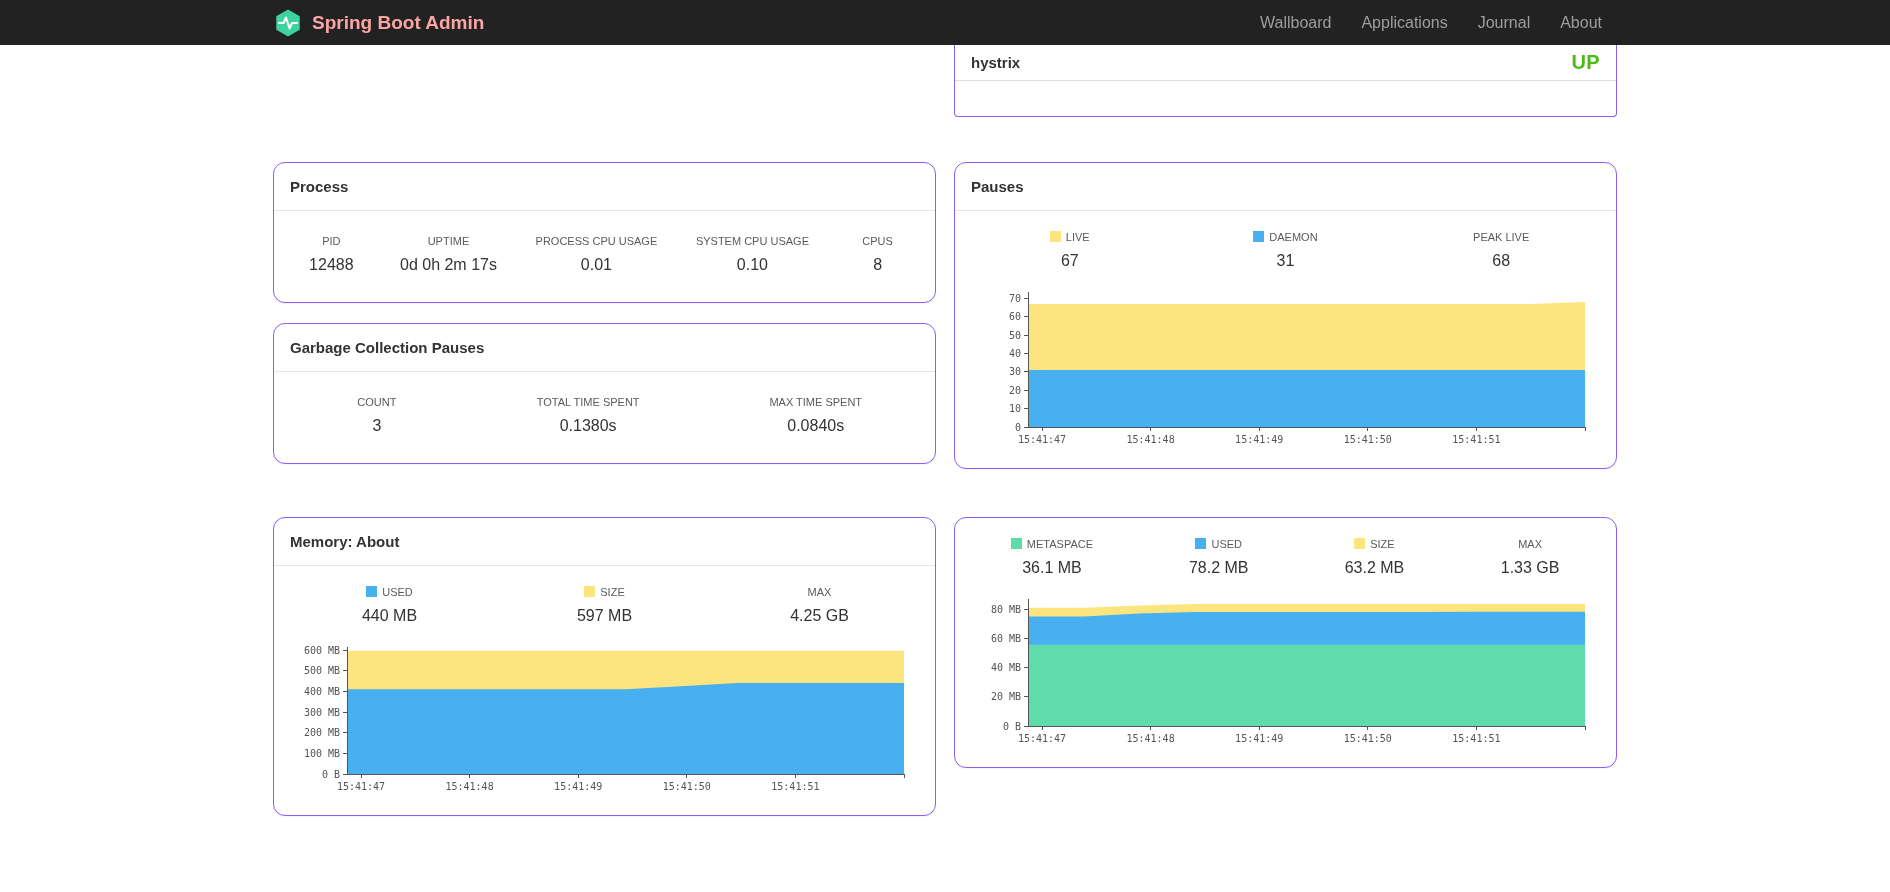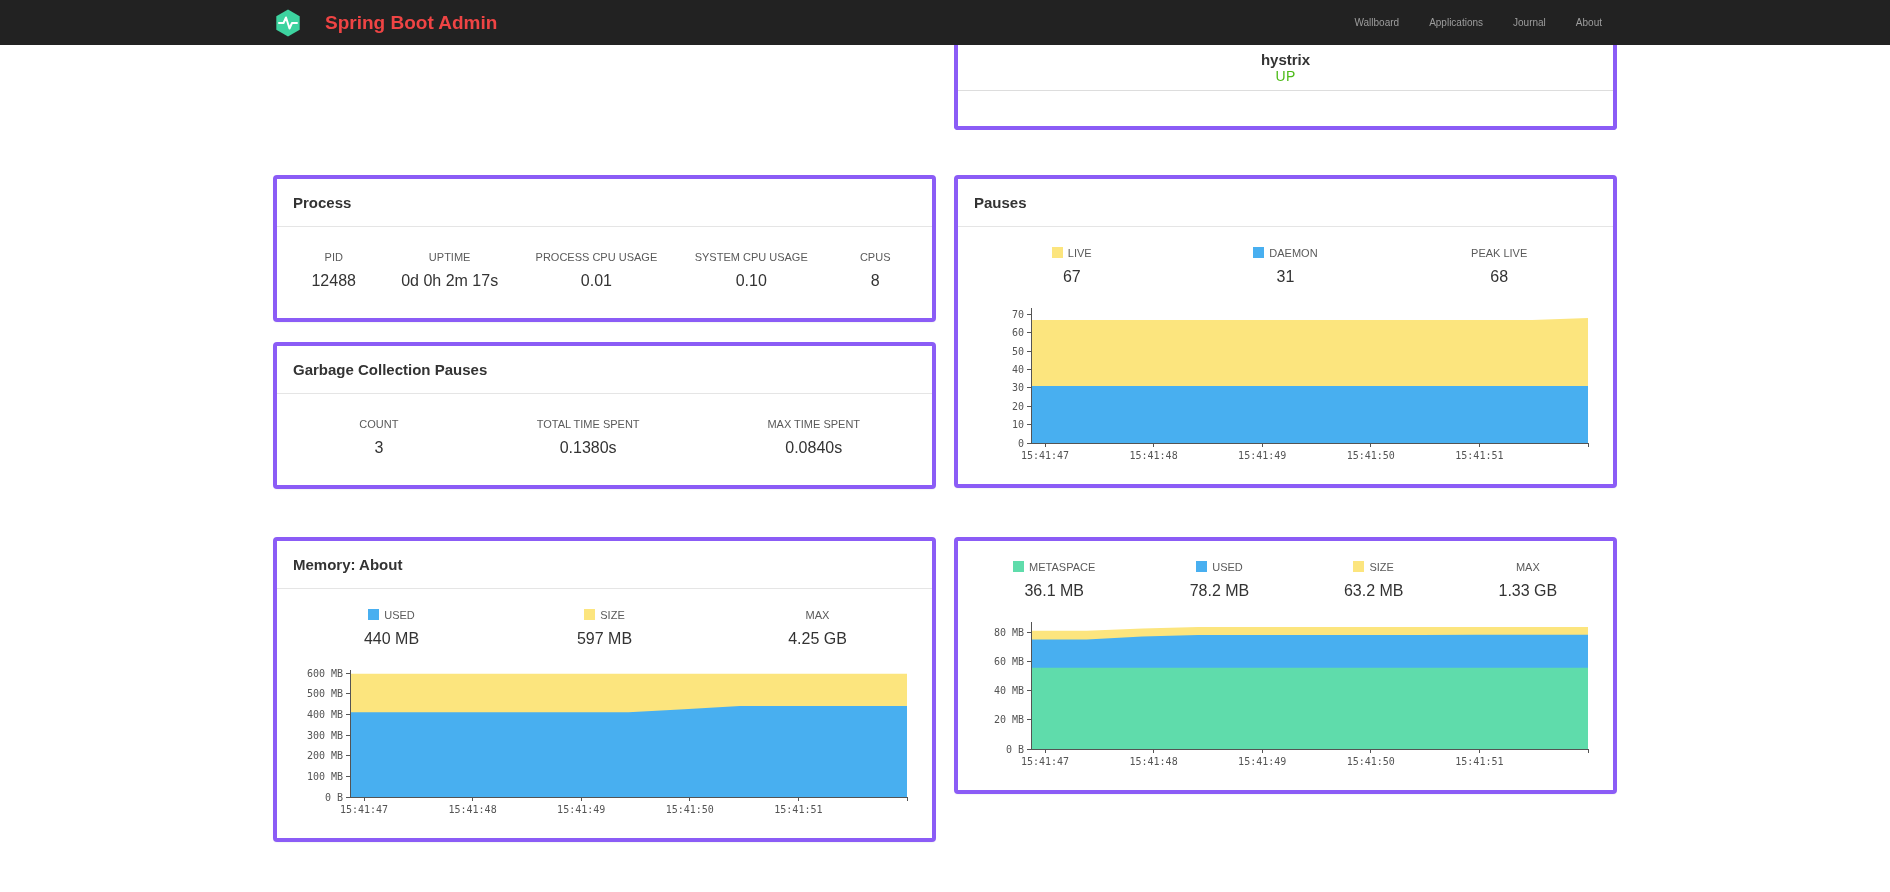--- a/index.html
+++ b/index.html
@@ -9,48 +9,48 @@
     background: #ffffff; color: #333;
     font-family: "Liberation Sans", sans-serif;
   }
   
   .navbar { height: 45px; background: #222; }
   .nav-inner {
     width: 1344px; margin: 0 auto; height: 100%;
     display: flex; align-items: center; justify-content: space-between;
   }
   .brand {
-    display: flex; align-items: center; gap: 22px;
-    color: #ef4444; font-size: 19px; font-weight: 700;
+    display: flex; align-items: center; gap: 9px;
+    color: #fca5a5; font-size: 19px; font-weight: 700;
     text-decoration: none; cursor: pointer; white-space: nowrap;
   }
   .nav-links { display: flex; align-items: center; height: 100%; }
   .nav-links a {
-    color: #9d9d9d; font-size: 10px; padding: 0 15px; line-height: 45px;
+    color: #9d9d9d; font-size: 16px; padding: 0 15px; line-height: 45px;
     text-decoration: none; cursor: pointer; white-space: nowrap;
   }
   
   .container { width: 1344px; margin: 0 auto; }
   .row { display: flex; gap: 18px; }
   .col { flex: 1 1 0; min-width: 0; }
   .row-top { margin-bottom: 45px; }
   .row-mid { margin-bottom: 48px; }
   
   .panel {
-    background: #fff; border: 4px solid #8b5cf6; border-radius: 4px;
+    background: #fff; border: 1px solid #8b5cf6; border-radius: 12px;
     box-shadow: 0 1px 1px rgba(0,0,0,0.04);
   }
   .panel + .panel { margin-top: 20px; }
   .panel-cut { border-top: none; border-radius: 0 0 4px 4px; box-shadow: none; }
   .service-row {
     display: flex; justify-content: space-between; align-items: center;
-    padding: 6px 16px; border-bottom: 1px solid #ddd; cursor: pointer; flex-direction: column;
+    padding: 6px 16px; border-bottom: 1px solid #ddd; cursor: pointer;
   }
   .service-name { font-weight: 700; font-size: 15px; color: #333; }
-  .service-status { font-weight: 400; font-size: 14px; letter-spacing: 0.3px; }
+  .service-status { font-weight: 700; font-size: 20px; letter-spacing: 0.3px; }
   .panel-spacer { height: 35px; }
   .panel-heading {
     padding: 15px 16px; font-size: 15px; font-weight: 700; color: #333;
     border-bottom: 1px solid #e5e5e5;
   }
   
   .metric-row {
     display: flex; justify-content: space-around; text-align: center;
     padding: 24px 8px 28px;
   }

